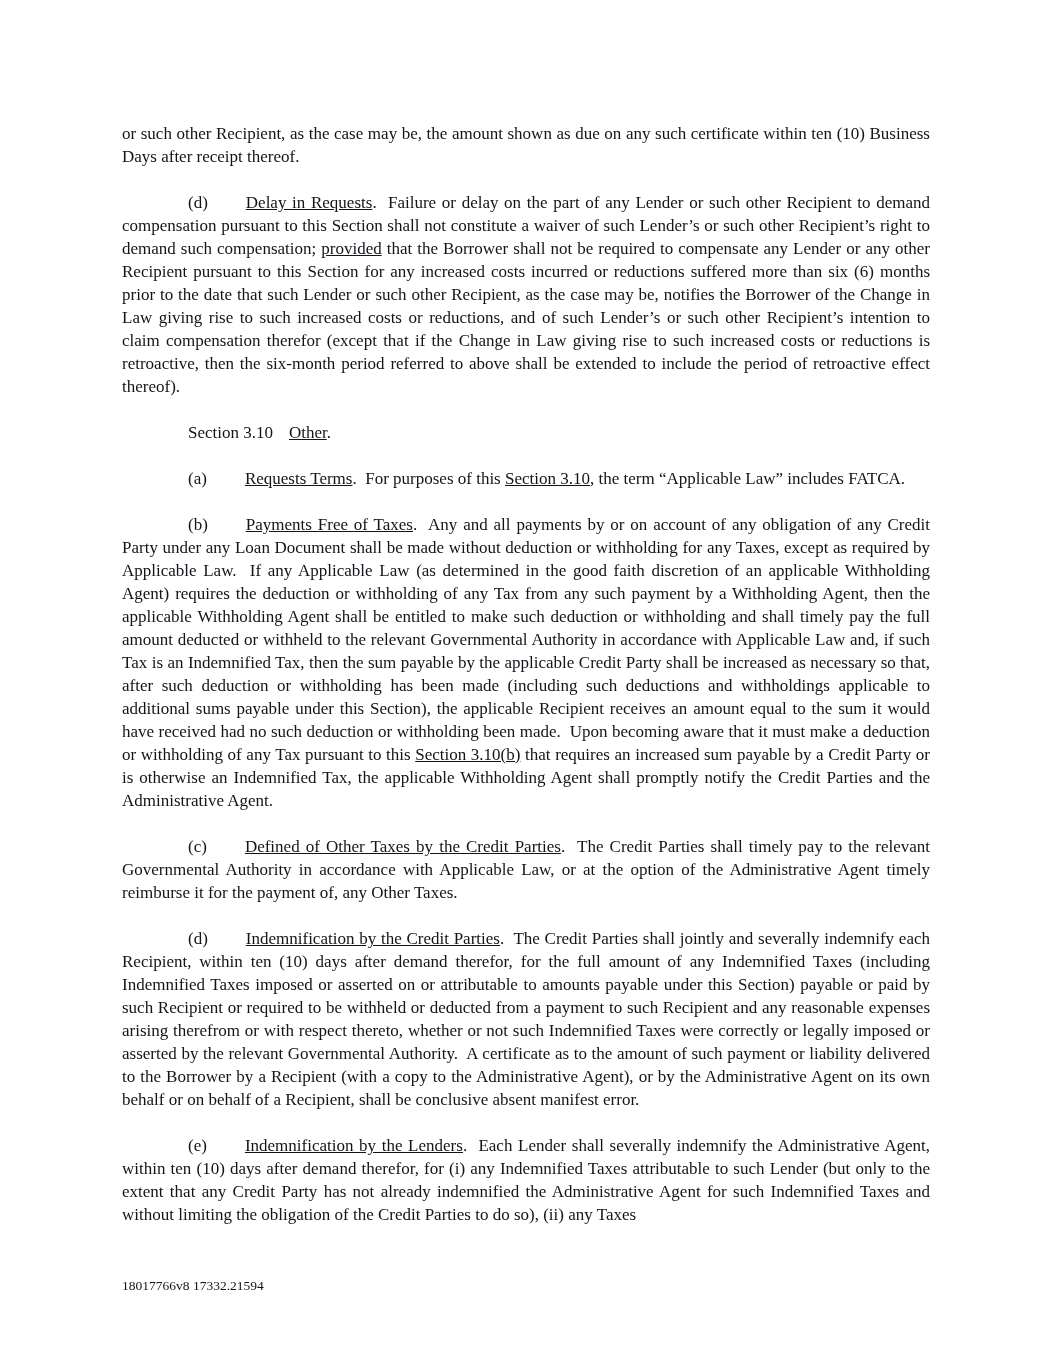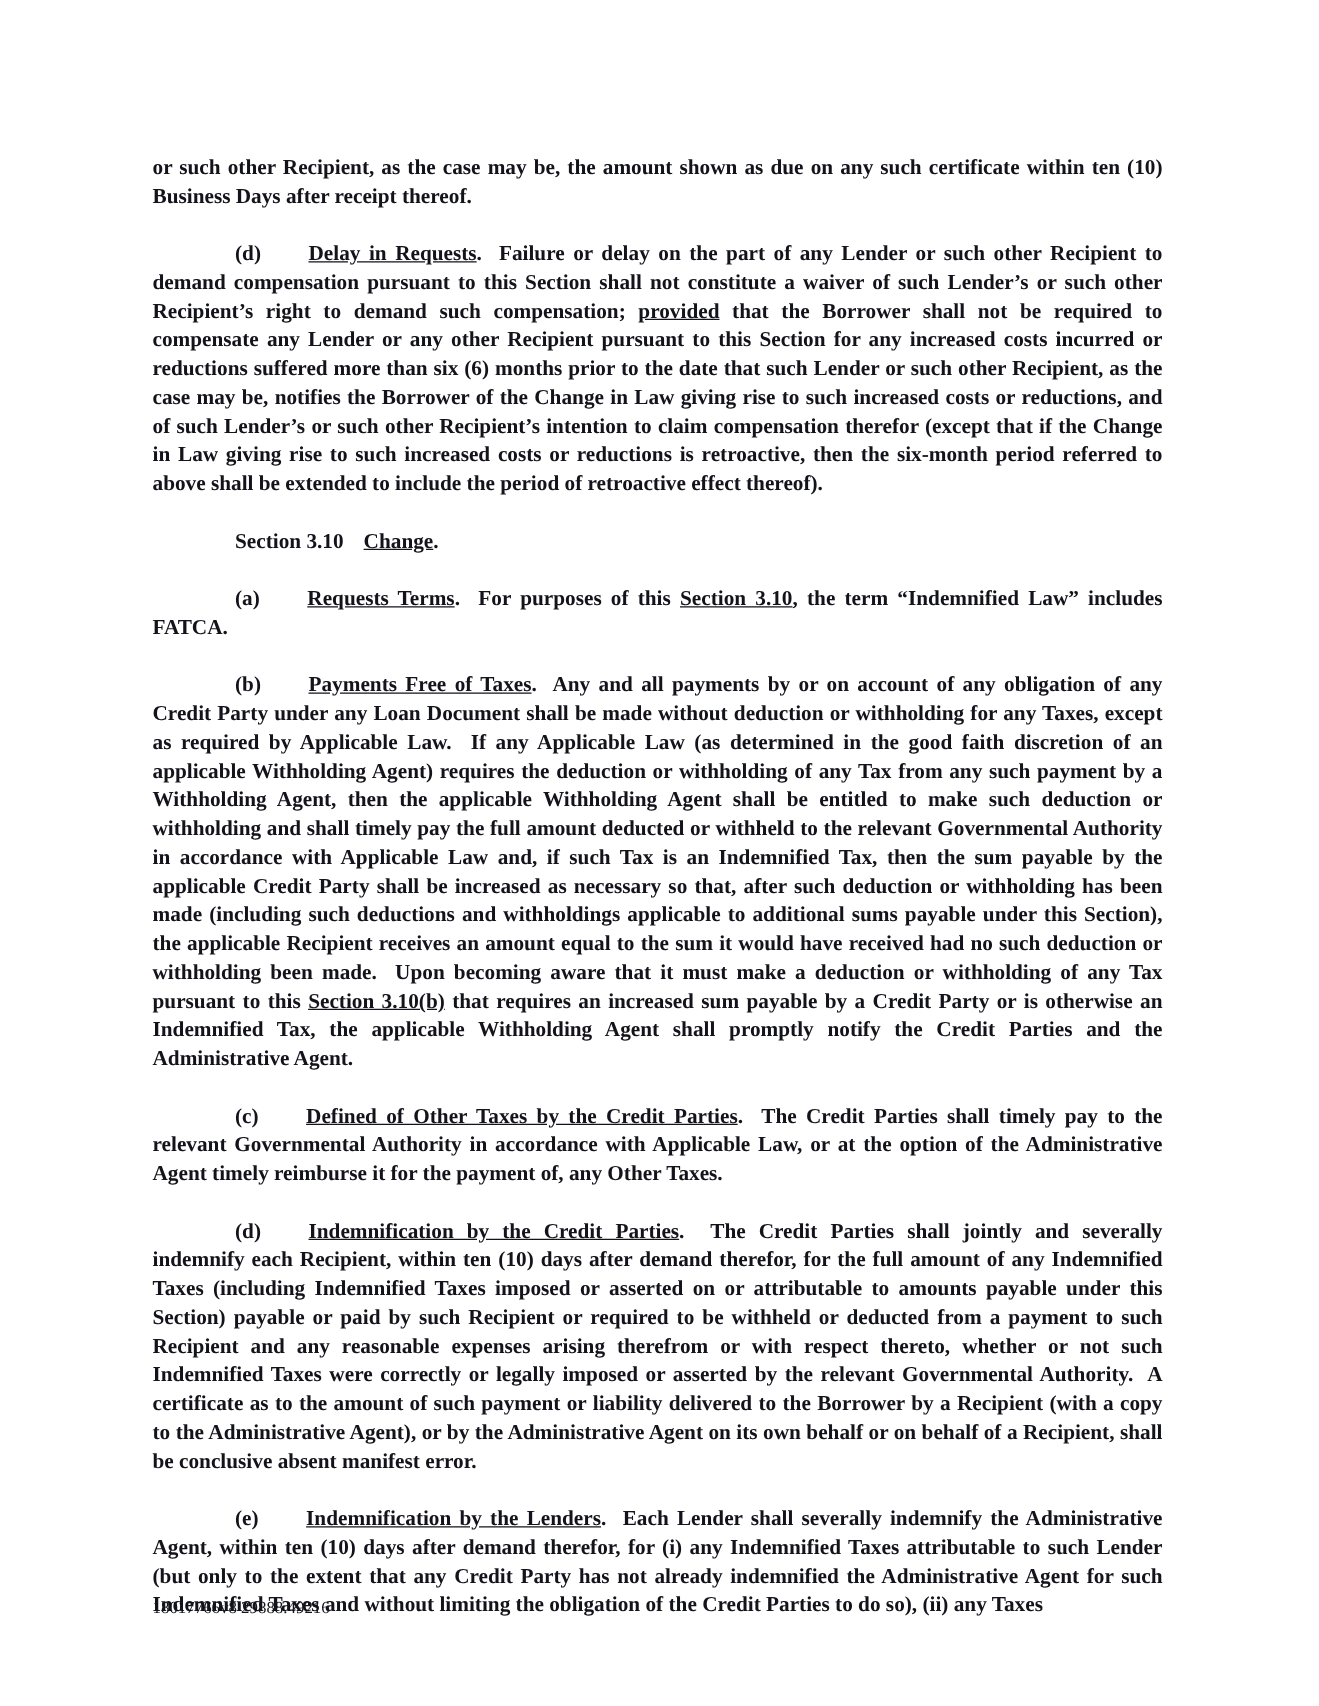--- a/index.html
+++ b/index.html
@@ -21,21 +21,20 @@
     position: absolute;
     left: 122px;
     right: 125px;
     top: 122px;
     font-size: 17px;
     line-height: 23px;
     text-align: justify;
   }
   .content p {
     margin: 0 0 23px 0;
-    font-weight: bold;
   }
   .content p.indent {
     text-indent: 66px;
   }
   .u {
     text-decoration: underline;
   }
   .tab {
     display: inline-block;
   }
@@ -56,23 +55,23 @@
     line-height: 18px;
   }
 </style>
 </head>
 <body>
 
 <div class="page">
   <div class="content">
       <p><span>or such other Recipient, as the case may be, the amount shown as due on any such certificate within ten (10) Business Days after receipt thereof.</span></p>
       <p class="indent"><span>(d)</span><span class="tab" style="width: 38px;"></span><span class="u">Delay in Requests</span><span>.&nbsp; Failure or delay on the part of any Lender or such other Recipient to demand compensation pursuant to this Section shall not constitute a waiver of such Lender’s or such other Recipient’s right to demand such compensation; </span><span class="u">provided</span><span> that the Borrower shall not be required to compensate any Lender or any other Recipient pursuant to this Section for any increased costs incurred or reductions suffered more than six (6) months prior to the date that such Lender or such other Recipient, as the case may be, notifies the Borrower of the Change in Law giving rise to such increased costs or reductions, and of such Lender’s or such other Recipient’s intention to claim compensation therefor (except that if the Change in Law giving rise to such increased costs or reductions is retroactive, then the six-month period referred to above shall be extended to include the period of retroactive effect thereof).</span></p>
-      <p class="indent"><span>Section 3.10</span><span class="tab" style="width: 16px;"></span><span class="u">Change</span><span>.</span></p>
-      <p class="indent"><span>(a)</span><span class="tab" style="width: 38px;"></span><span class="u">Requests Terms</span><span>.&nbsp; For purposes of this </span><span class="u">Section 3.10</span><span>, the term “Indemnified Law” includes FATCA.</span></p>
+      <p class="indent"><span>Section 3.10</span><span class="tab" style="width: 16px;"></span><span class="u">Other</span><span>.</span></p>
+      <p class="indent"><span>(a)</span><span class="tab" style="width: 38px;"></span><span class="u">Requests Terms</span><span>.&nbsp; For purposes of this </span><span class="u">Section 3.10</span><span>, the term “Applicable Law” includes FATCA.</span></p>
       <p class="indent"><span>(b)</span><span class="tab" style="width: 38px;"></span><span class="u">Payments Free of Taxes</span><span>.&nbsp; Any and all payments by or on account of any obligation of any Credit Party under any Loan Document shall be made without deduction or withholding for any Taxes, except as required by Applicable Law.&nbsp; If any Applicable Law (as determined in the good faith discretion of an applicable Withholding Agent) requires the deduction or withholding of any Tax from any such payment by a Withholding Agent, then the applicable Withholding Agent shall be entitled to make such deduction or withholding and shall timely pay the full amount deducted or withheld to the relevant Governmental Authority in accordance with Applicable Law and, if such Tax is an Indemnified Tax, then the sum payable by the applicable Credit Party shall be increased as necessary so that, after such deduction or withholding has been made (including such deductions and withholdings applicable to additional sums payable under this Section), the applicable Recipient receives an amount equal to the sum it would have received had no such deduction or withholding been made.&nbsp; Upon becoming aware that it must make a deduction or withholding of any Tax pursuant to this </span><span class="u">Section 3.10(b)</span><span> that requires an increased sum payable by a Credit Party or is otherwise an Indemnified Tax, the applicable Withholding Agent shall promptly notify the Credit Parties and the Administrative Agent.</span></p>
       <p class="indent"><span>(c)</span><span class="tab" style="width: 38px;"></span><span class="u">Defined of Other Taxes by the Credit Parties</span><span>.&nbsp; The Credit Parties shall timely pay to the relevant Governmental Authority in accordance with Applicable Law, or at the option of the Administrative Agent timely reimburse it for the payment of, any Other Taxes.</span></p>
       <p class="indent"><span>(d)</span><span class="tab" style="width: 38px;"></span><span class="u">Indemnification by the Credit Parties</span><span>.&nbsp; The Credit Parties shall jointly and severally indemnify each Recipient, within ten (10) days after demand therefor, for the full amount of any Indemnified Taxes (including Indemnified Taxes imposed or asserted on or attributable to amounts payable under this Section) payable or paid by such Recipient or required to be withheld or deducted from a payment to such Recipient and any reasonable expenses arising therefrom or with respect thereto, whether or not such Indemnified Taxes were correctly or legally imposed or asserted by the relevant Governmental Authority.&nbsp; A certificate as to the amount of such payment or liability delivered to the Borrower by a Recipient (with a copy to the Administrative Agent), or by the Administrative Agent on its own behalf or on behalf of a Recipient, shall be conclusive absent manifest error.</span></p>
       <p class="indent"><span>(e)</span><span class="tab" style="width: 38px;"></span><span class="u">Indemnification by the Lenders</span><span>.&nbsp; Each Lender shall severally indemnify the Administrative Agent, within ten (10) days after demand therefor, for (i) any Indemnified Taxes attributable to such Lender (but only to the extent that any Credit Party has not already indemnified the Administrative Agent for such Indemnified Taxes and without limiting the obligation of the Credit Parties to do so), (ii) any Taxes</span></p>
     </div>
 
-  <div class="footer-left">18017766v8 29888.49216</div>
+  <div class="footer-left">18017766v8 17332.21594</div>
 
 </div>
 
 </body></html>

